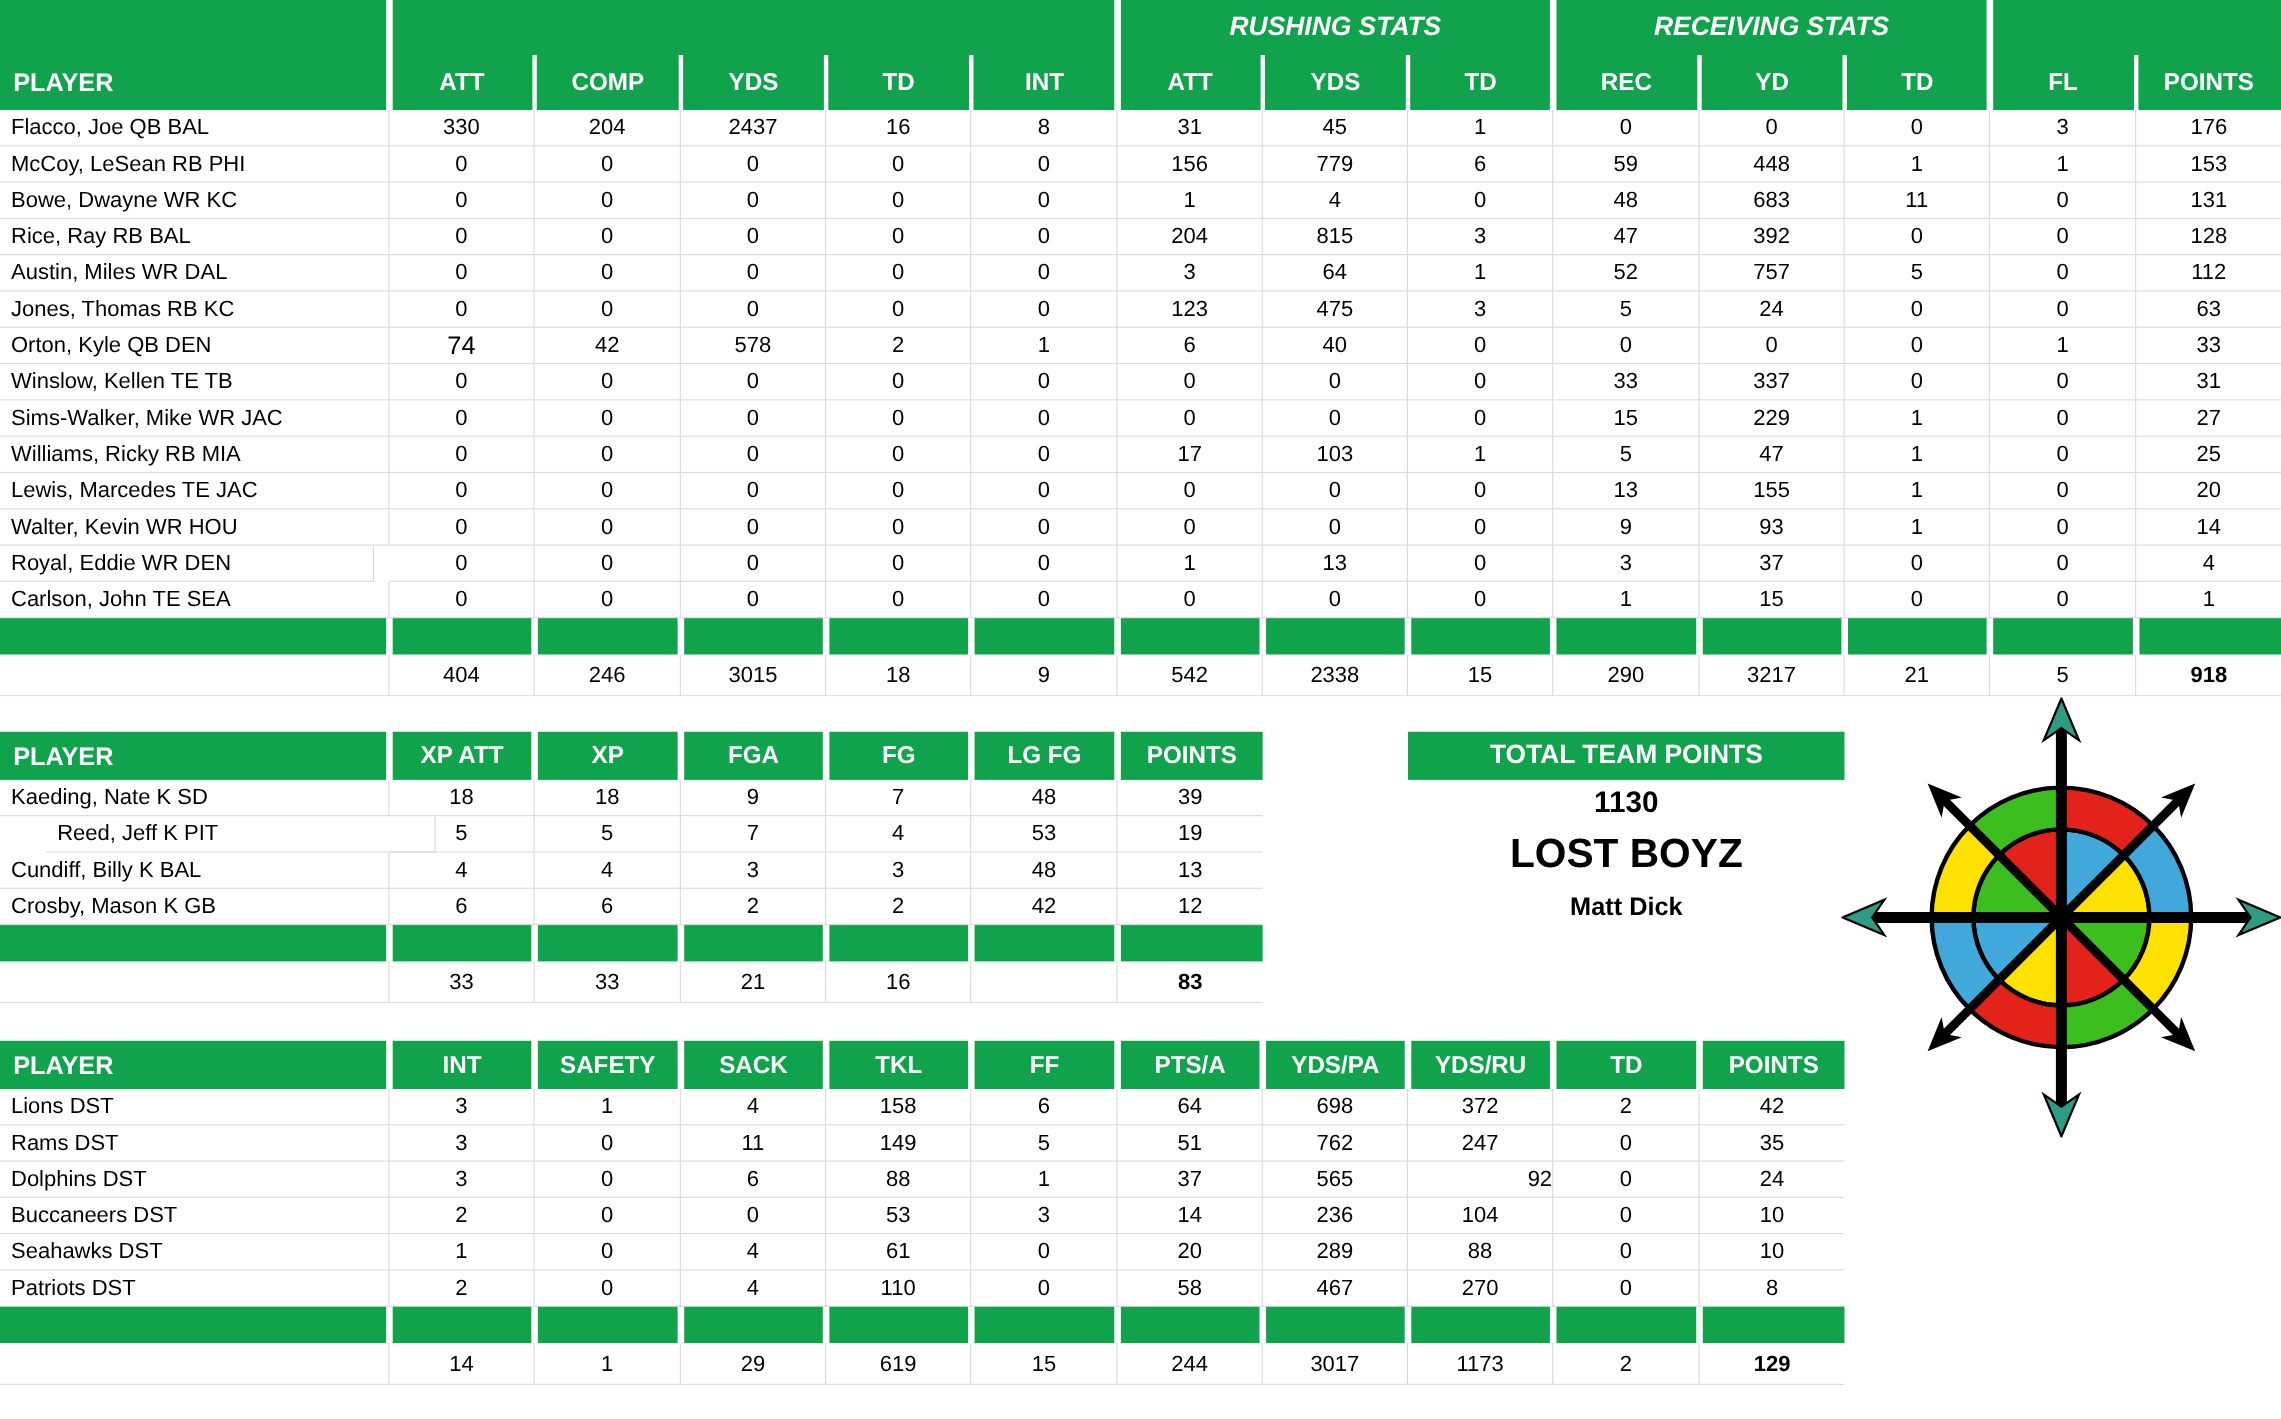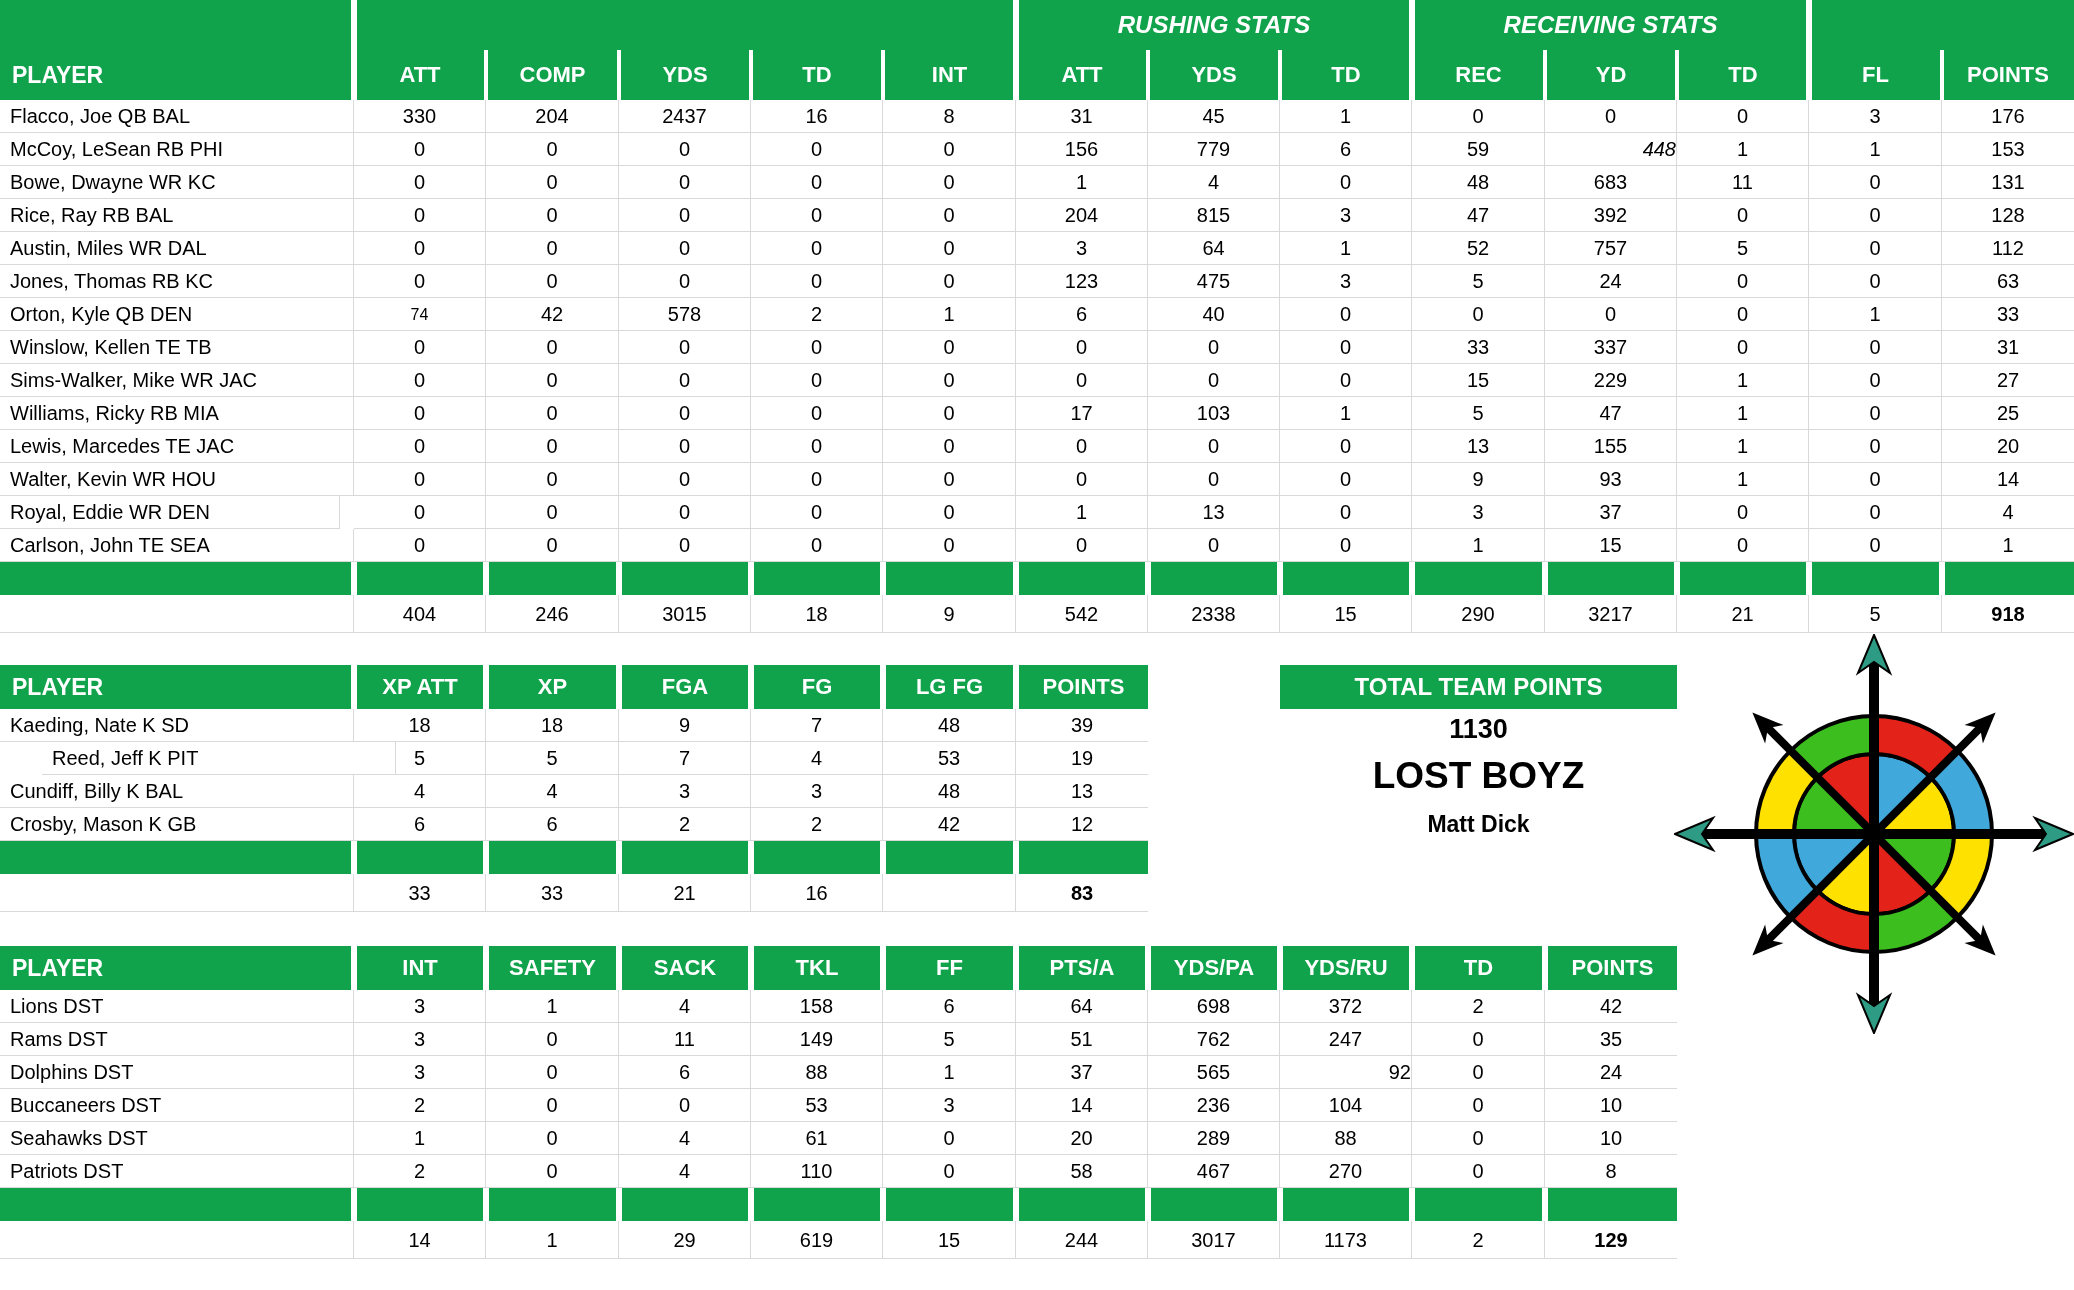--- a/index.html
+++ b/index.html
@@ -77,21 +77,21 @@
       <div class="abs" style="left: 0px; top: 133px; width: 354px; height: 33px; line-height: 33px; font-size: 20px; text-align: left; padding-left: 10px; border-bottom: 1px solid rgb(217, 217, 217); border-right: 1px solid rgb(217, 217, 217);">McCoy, LeSean RB PHI</div>
       <div class="abs" style="left: 354px; top: 133px; width: 132px; height: 33px; line-height: 33px; font-size: 20px; text-align: center; padding-left: 0px; border-bottom: 1px solid rgb(217, 217, 217); border-right: 1px solid rgb(217, 217, 217);">0</div>
       <div class="abs" style="left: 486px; top: 133px; width: 133px; height: 33px; line-height: 33px; font-size: 20px; text-align: center; padding-left: 0px; border-bottom: 1px solid rgb(217, 217, 217); border-right: 1px solid rgb(217, 217, 217);">0</div>
       <div class="abs" style="left: 619px; top: 133px; width: 132px; height: 33px; line-height: 33px; font-size: 20px; text-align: center; padding-left: 0px; border-bottom: 1px solid rgb(217, 217, 217); border-right: 1px solid rgb(217, 217, 217);">0</div>
       <div class="abs" style="left: 751px; top: 133px; width: 132px; height: 33px; line-height: 33px; font-size: 20px; text-align: center; padding-left: 0px; border-bottom: 1px solid rgb(217, 217, 217); border-right: 1px solid rgb(217, 217, 217);">0</div>
       <div class="abs" style="left: 883px; top: 133px; width: 133px; height: 33px; line-height: 33px; font-size: 20px; text-align: center; padding-left: 0px; border-bottom: 1px solid rgb(217, 217, 217); border-right: 1px solid rgb(217, 217, 217);">0</div>
       <div class="abs" style="left: 1016px; top: 133px; width: 132px; height: 33px; line-height: 33px; font-size: 20px; text-align: center; padding-left: 0px; border-bottom: 1px solid rgb(217, 217, 217); border-right: 1px solid rgb(217, 217, 217);">156</div>
       <div class="abs" style="left: 1148px; top: 133px; width: 132px; height: 33px; line-height: 33px; font-size: 20px; text-align: center; padding-left: 0px; border-bottom: 1px solid rgb(217, 217, 217); border-right: 1px solid rgb(217, 217, 217);">779</div>
       <div class="abs" style="left: 1280px; top: 133px; width: 132px; height: 33px; line-height: 33px; font-size: 20px; text-align: center; padding-left: 0px; border-bottom: 1px solid rgb(217, 217, 217); border-right: 1px solid rgb(217, 217, 217);">6</div>
       <div class="abs" style="left: 1412px; top: 133px; width: 133px; height: 33px; line-height: 33px; font-size: 20px; text-align: center; padding-left: 0px; border-bottom: 1px solid rgb(217, 217, 217); border-right: 1px solid rgb(217, 217, 217);">59</div>
-      <div class="abs" style="left: 1545px; top: 133px; width: 132px; height: 33px; line-height: 33px; font-size: 20px; text-align: right; padding-left: 0px; border-bottom: 1px solid rgb(217, 217, 217); border-right: 1px solid rgb(217, 217, 217); font-style: italic;">448</div>
+      <div class="abs" style="left: 1545px; top: 133px; width: 132px; height: 33px; line-height: 33px; font-size: 20px; text-align: center; padding-left: 0px; border-bottom: 1px solid rgb(217, 217, 217); border-right: 1px solid rgb(217, 217, 217);">448</div>
       <div class="abs" style="left: 1677px; top: 133px; width: 132px; height: 33px; line-height: 33px; font-size: 20px; text-align: center; padding-left: 0px; border-bottom: 1px solid rgb(217, 217, 217); border-right: 1px solid rgb(217, 217, 217);">1</div>
       <div class="abs" style="left: 1809px; top: 133px; width: 133px; height: 33px; line-height: 33px; font-size: 20px; text-align: center; padding-left: 0px; border-bottom: 1px solid rgb(217, 217, 217); border-right: 1px solid rgb(217, 217, 217);">1</div>
       <div class="abs" style="left: 1942px; top: 133px; width: 132px; height: 33px; line-height: 33px; font-size: 20px; text-align: center; padding-left: 0px; border-bottom: 1px solid rgb(217, 217, 217); border-right: none;">153</div>
       <div class="abs" style="left: 0px; top: 166px; width: 354px; height: 33px; line-height: 33px; font-size: 20px; text-align: left; padding-left: 10px; border-bottom: 1px solid rgb(217, 217, 217); border-right: 1px solid rgb(217, 217, 217);">Bowe, Dwayne WR KC</div>
       <div class="abs" style="left: 354px; top: 166px; width: 132px; height: 33px; line-height: 33px; font-size: 20px; text-align: center; padding-left: 0px; border-bottom: 1px solid rgb(217, 217, 217); border-right: 1px solid rgb(217, 217, 217);">0</div>
       <div class="abs" style="left: 486px; top: 166px; width: 133px; height: 33px; line-height: 33px; font-size: 20px; text-align: center; padding-left: 0px; border-bottom: 1px solid rgb(217, 217, 217); border-right: 1px solid rgb(217, 217, 217);">0</div>
       <div class="abs" style="left: 619px; top: 166px; width: 132px; height: 33px; line-height: 33px; font-size: 20px; text-align: center; padding-left: 0px; border-bottom: 1px solid rgb(217, 217, 217); border-right: 1px solid rgb(217, 217, 217);">0</div>
       <div class="abs" style="left: 751px; top: 166px; width: 132px; height: 33px; line-height: 33px; font-size: 20px; text-align: center; padding-left: 0px; border-bottom: 1px solid rgb(217, 217, 217); border-right: 1px solid rgb(217, 217, 217);">0</div>
       <div class="abs" style="left: 883px; top: 166px; width: 133px; height: 33px; line-height: 33px; font-size: 20px; text-align: center; padding-left: 0px; border-bottom: 1px solid rgb(217, 217, 217); border-right: 1px solid rgb(217, 217, 217);">0</div>
       <div class="abs" style="left: 1016px; top: 166px; width: 132px; height: 33px; line-height: 33px; font-size: 20px; text-align: center; padding-left: 0px; border-bottom: 1px solid rgb(217, 217, 217); border-right: 1px solid rgb(217, 217, 217);">1</div>
@@ -138,21 +138,21 @@
       <div class="abs" style="left: 883px; top: 265px; width: 133px; height: 33px; line-height: 33px; font-size: 20px; text-align: center; padding-left: 0px; border-bottom: 1px solid rgb(217, 217, 217); border-right: 1px solid rgb(217, 217, 217);">0</div>
       <div class="abs" style="left: 1016px; top: 265px; width: 132px; height: 33px; line-height: 33px; font-size: 20px; text-align: center; padding-left: 0px; border-bottom: 1px solid rgb(217, 217, 217); border-right: 1px solid rgb(217, 217, 217);">123</div>
       <div class="abs" style="left: 1148px; top: 265px; width: 132px; height: 33px; line-height: 33px; font-size: 20px; text-align: center; padding-left: 0px; border-bottom: 1px solid rgb(217, 217, 217); border-right: 1px solid rgb(217, 217, 217);">475</div>
       <div class="abs" style="left: 1280px; top: 265px; width: 132px; height: 33px; line-height: 33px; font-size: 20px; text-align: center; padding-left: 0px; border-bottom: 1px solid rgb(217, 217, 217); border-right: 1px solid rgb(217, 217, 217);">3</div>
       <div class="abs" style="left: 1412px; top: 265px; width: 133px; height: 33px; line-height: 33px; font-size: 20px; text-align: center; padding-left: 0px; border-bottom: 1px solid rgb(217, 217, 217); border-right: 1px solid rgb(217, 217, 217);">5</div>
       <div class="abs" style="left: 1545px; top: 265px; width: 132px; height: 33px; line-height: 33px; font-size: 20px; text-align: center; padding-left: 0px; border-bottom: 1px solid rgb(217, 217, 217); border-right: 1px solid rgb(217, 217, 217);">24</div>
       <div class="abs" style="left: 1677px; top: 265px; width: 132px; height: 33px; line-height: 33px; font-size: 20px; text-align: center; padding-left: 0px; border-bottom: 1px solid rgb(217, 217, 217); border-right: 1px solid rgb(217, 217, 217);">0</div>
       <div class="abs" style="left: 1809px; top: 265px; width: 133px; height: 33px; line-height: 33px; font-size: 20px; text-align: center; padding-left: 0px; border-bottom: 1px solid rgb(217, 217, 217); border-right: 1px solid rgb(217, 217, 217);">0</div>
       <div class="abs" style="left: 1942px; top: 265px; width: 132px; height: 33px; line-height: 33px; font-size: 20px; text-align: center; padding-left: 0px; border-bottom: 1px solid rgb(217, 217, 217); border-right: none;">63</div>
       <div class="abs" style="left: 0px; top: 298px; width: 354px; height: 33px; line-height: 33px; font-size: 20px; text-align: left; padding-left: 10px; border-bottom: 1px solid rgb(217, 217, 217); border-right: 1px solid rgb(217, 217, 217);">Orton, Kyle QB DEN</div>
-      <div class="abs" style="left: 354px; top: 298px; width: 132px; height: 33px; line-height: 33px; font-size: 16px; text-align: center; padding-left: 0px; border-bottom: 1px solid rgb(217, 217, 217); border-right: 1px solid rgb(217, 217, 217);">74</div>
+      <div class="abs" style="left: 354px; top: 298px; width: 132px; height: 33px; line-height: 33px; font-size: 23px; text-align: center; padding-left: 0px; border-bottom: 1px solid rgb(217, 217, 217); border-right: 1px solid rgb(217, 217, 217);">74</div>
       <div class="abs" style="left: 486px; top: 298px; width: 133px; height: 33px; line-height: 33px; font-size: 20px; text-align: center; padding-left: 0px; border-bottom: 1px solid rgb(217, 217, 217); border-right: 1px solid rgb(217, 217, 217);">42</div>
       <div class="abs" style="left: 619px; top: 298px; width: 132px; height: 33px; line-height: 33px; font-size: 20px; text-align: center; padding-left: 0px; border-bottom: 1px solid rgb(217, 217, 217); border-right: 1px solid rgb(217, 217, 217);">578</div>
       <div class="abs" style="left: 751px; top: 298px; width: 132px; height: 33px; line-height: 33px; font-size: 20px; text-align: center; padding-left: 0px; border-bottom: 1px solid rgb(217, 217, 217); border-right: 1px solid rgb(217, 217, 217);">2</div>
       <div class="abs" style="left: 883px; top: 298px; width: 133px; height: 33px; line-height: 33px; font-size: 20px; text-align: center; padding-left: 0px; border-bottom: 1px solid rgb(217, 217, 217); border-right: 1px solid rgb(217, 217, 217);">1</div>
       <div class="abs" style="left: 1016px; top: 298px; width: 132px; height: 33px; line-height: 33px; font-size: 20px; text-align: center; padding-left: 0px; border-bottom: 1px solid rgb(217, 217, 217); border-right: 1px solid rgb(217, 217, 217);">6</div>
       <div class="abs" style="left: 1148px; top: 298px; width: 132px; height: 33px; line-height: 33px; font-size: 20px; text-align: center; padding-left: 0px; border-bottom: 1px solid rgb(217, 217, 217); border-right: 1px solid rgb(217, 217, 217);">40</div>
       <div class="abs" style="left: 1280px; top: 298px; width: 132px; height: 33px; line-height: 33px; font-size: 20px; text-align: center; padding-left: 0px; border-bottom: 1px solid rgb(217, 217, 217); border-right: 1px solid rgb(217, 217, 217);">0</div>
       <div class="abs" style="left: 1412px; top: 298px; width: 133px; height: 33px; line-height: 33px; font-size: 20px; text-align: center; padding-left: 0px; border-bottom: 1px solid rgb(217, 217, 217); border-right: 1px solid rgb(217, 217, 217);">0</div>
       <div class="abs" style="left: 1545px; top: 298px; width: 132px; height: 33px; line-height: 33px; font-size: 20px; text-align: center; padding-left: 0px; border-bottom: 1px solid rgb(217, 217, 217); border-right: 1px solid rgb(217, 217, 217);">0</div>
       <div class="abs" style="left: 1677px; top: 298px; width: 132px; height: 33px; line-height: 33px; font-size: 20px; text-align: center; padding-left: 0px; border-bottom: 1px solid rgb(217, 217, 217); border-right: 1px solid rgb(217, 217, 217);">0</div>

